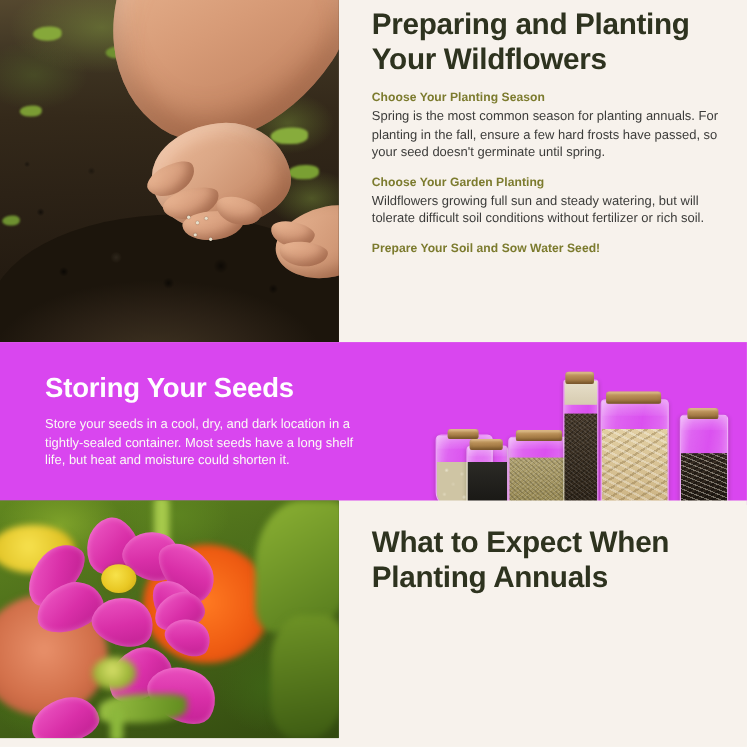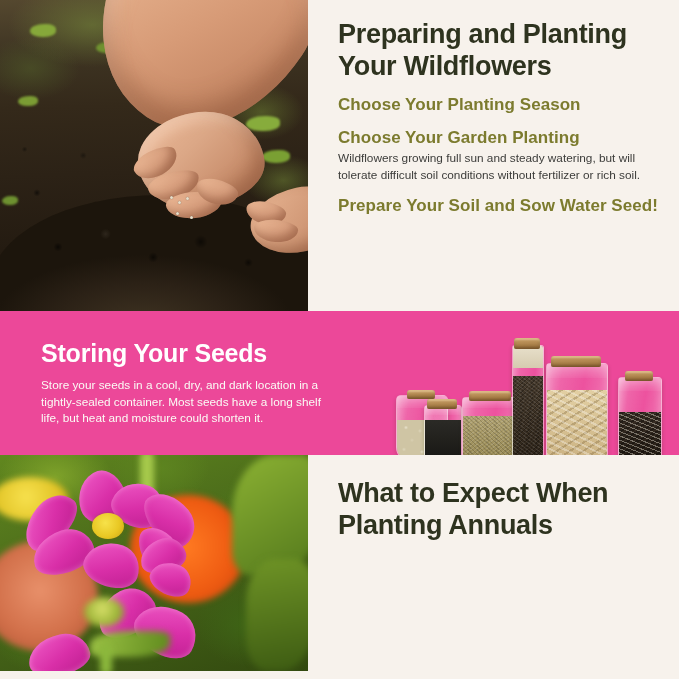--- a/index.html
+++ b/index.html
@@ -139,49 +139,49 @@
   }
 
   
   .top-text {
     position: absolute;
     left: 338px; top: 0;
     width: 331px; height: 311px;
   }
   .h1 {
     margin: 0;
-    padding-top: 18px;
+    padding-top: 6px;
     font-size: 27px;
     line-height: 32px;
     font-weight: 700;
     letter-spacing: -0.3px;
     color: #2E331F;
   }
   .sub {
     margin: 0;
-    font-size: 17px;
+    font-size: 11px;
     font-weight: 700;
     color: #7C7B2E;
     letter-spacing: .05px;
   }
   .body {
     margin: 0;
     font-size: 11.8px;
     line-height: 16.5px;
     color: #3C3C3A;
   }
   .blk { margin-top: 13px; }
   .blk .body { margin-top: 2px; }
 
   
   .sec-green {
     position: absolute;
     left: 0; top: 311px;
     width: 679px; height: 148px;
-    background: #ec4899;
+    background: #d946ef;
     overflow: hidden;
   }
   .green-text {
     position: absolute;
     left: 41px; top: 28px;
     width: 285px;
   }
   .h2 {
     margin: 0;
     font-size: 25px;
@@ -359,20 +359,21 @@
       <div class="hand2"></div>
       <div class="finger" style="left:246px;top:202px;width:40px;height:22px;transform:rotate(10deg);"></div>
       <div class="finger" style="left:254px;top:220px;width:44px;height:22px;transform:rotate(4deg);"></div>
     </div>
 
     <div class="top-text">
       <h1 class="h1">Preparing and Planting Your Wildflowers</h1>
 
       <div class="blk">
         <p class="sub">Choose Your Planting Season</p>
+        <p class="body">Spring is the most common season for planting annuals. For planting in the fall, ensure a few hard frosts have passed, so your seed doesn't germinate until spring.</p>
       </div>
 
       <div class="blk">
         <p class="sub">Choose Your Garden Planting</p>
         <p class="body">Wildflowers growing full sun and steady watering, but will tolerate difficult soil conditions without fertilizer or rich soil.</p>
       </div>
 
       <div class="blk">
         <p class="sub">Prepare Your Soil and Sow Water Seed!</p>
       </div>

